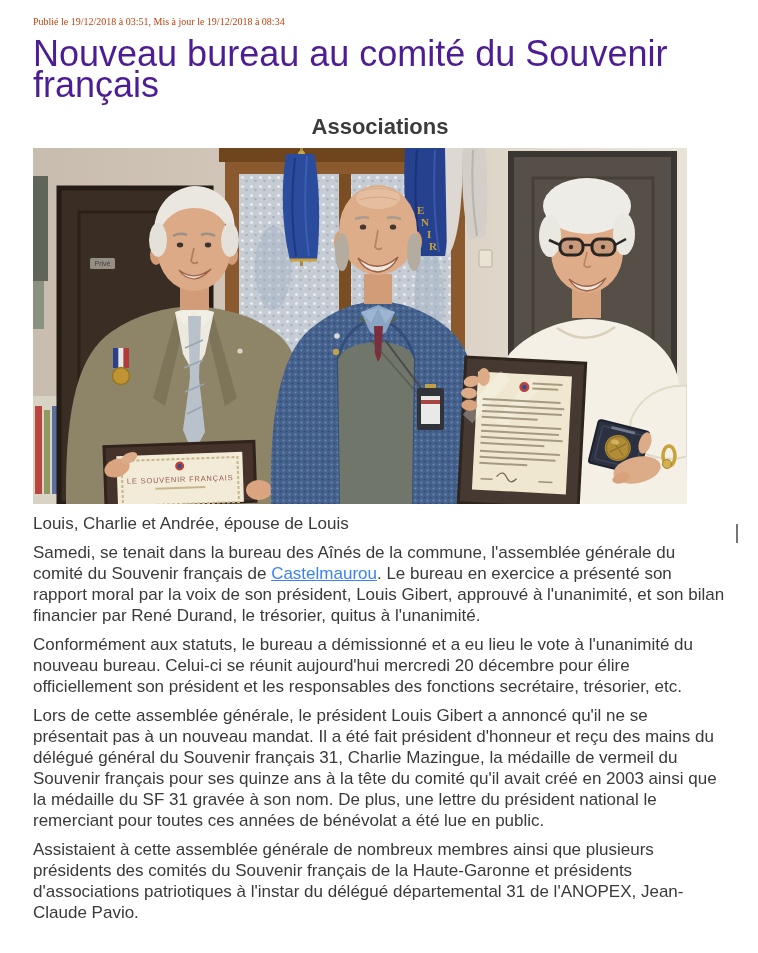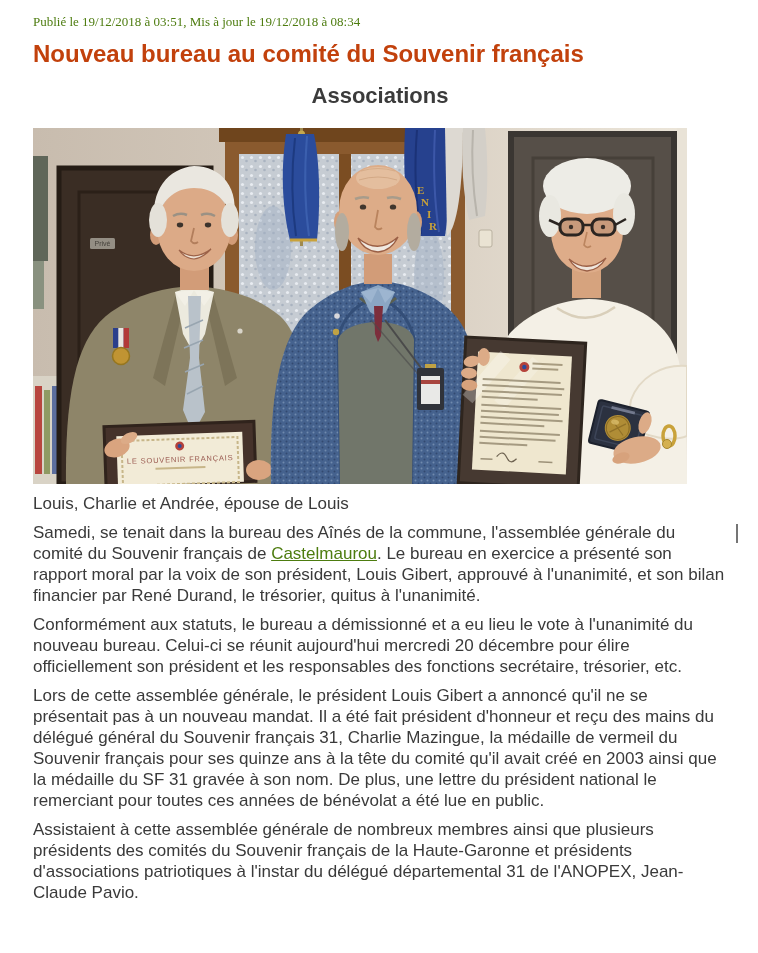--- a/index.html
+++ b/index.html
@@ -4,34 +4,34 @@
 <style>
   html, body { margin:0; padding:0; }
   body {
     width:758px; height:953px; background:#ffffff;
     font-family:"Liberation Sans", sans-serif;
     color:#3a3a3a; position:relative; overflow:hidden;
   }
   .content { position:absolute; left:33px; top:12px; width:694px; }
   .published {
     font-family:"Liberation Serif", serif;
-    font-size:13px; line-height:19px; color:#4d7c0f;
+    font-size:10px; line-height:19px; color:#c2410c;
   }
   .title {
-    font-size:24px; line-height:31px; font-weight:700;
-    color:#c2410c; margin-top:7px;
+    font-size:36px; line-height:31px; font-weight:400;
+    color:#4c1d95; margin-top:7px;
   }
   .category {
     font-size:22px; line-height:24px; font-weight:700;
     color:#3b3b3b; margin-top:15px;
   }
-  .photo-wrap { margin-top:20px; width:722px; height:356px; font-size:0; }
+  .photo-wrap { margin-top:9px; width:722px; height:356px; font-size:0; }
   .caption { margin-top:9px; font-size:17px; line-height:21px; }
   p.body { margin:8px 0 0 0; font-size:17px; line-height:21px; }
-  a.article-link { color:#4d7c0f; text-decoration:underline; cursor:pointer; }
+  a.article-link { color:#3b82f6; text-decoration:underline; cursor:pointer; }
   .caret {
     position:absolute; left:736px; top:524px; width:1.5px; height:19px;
     background:#757575;
   }
 </style>
 </head>
 <body>
 
 <div class="content">
 

